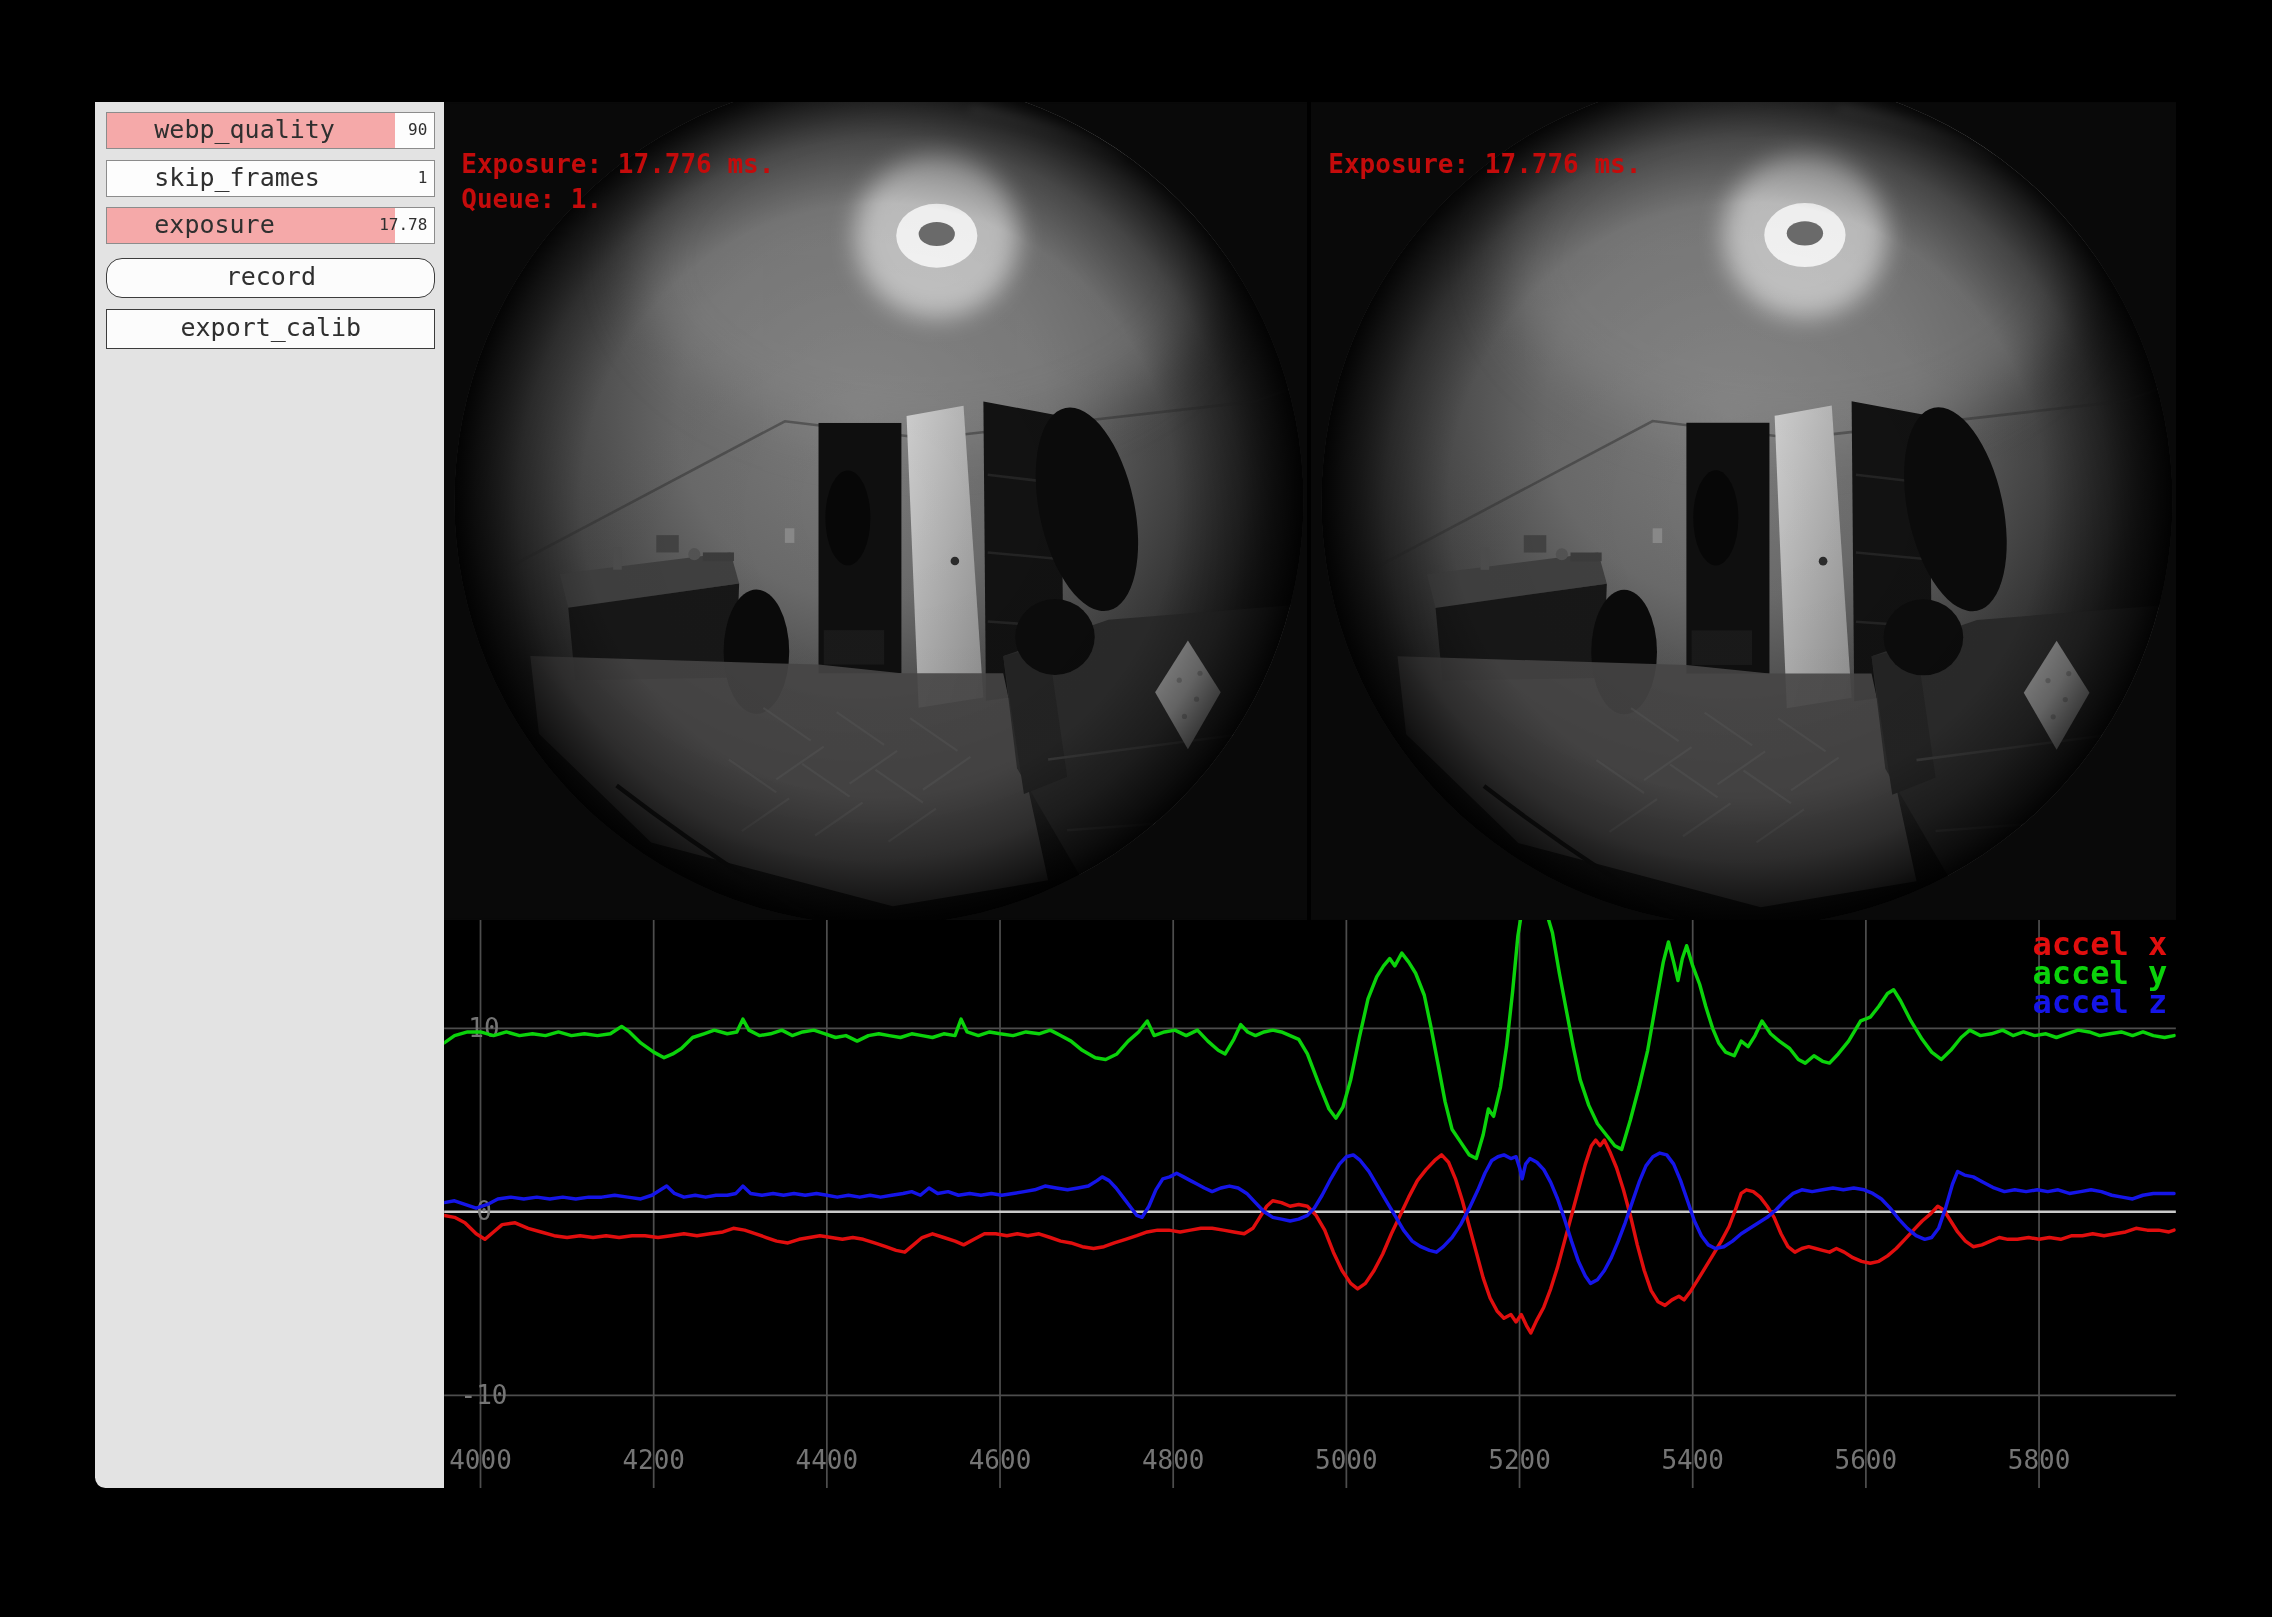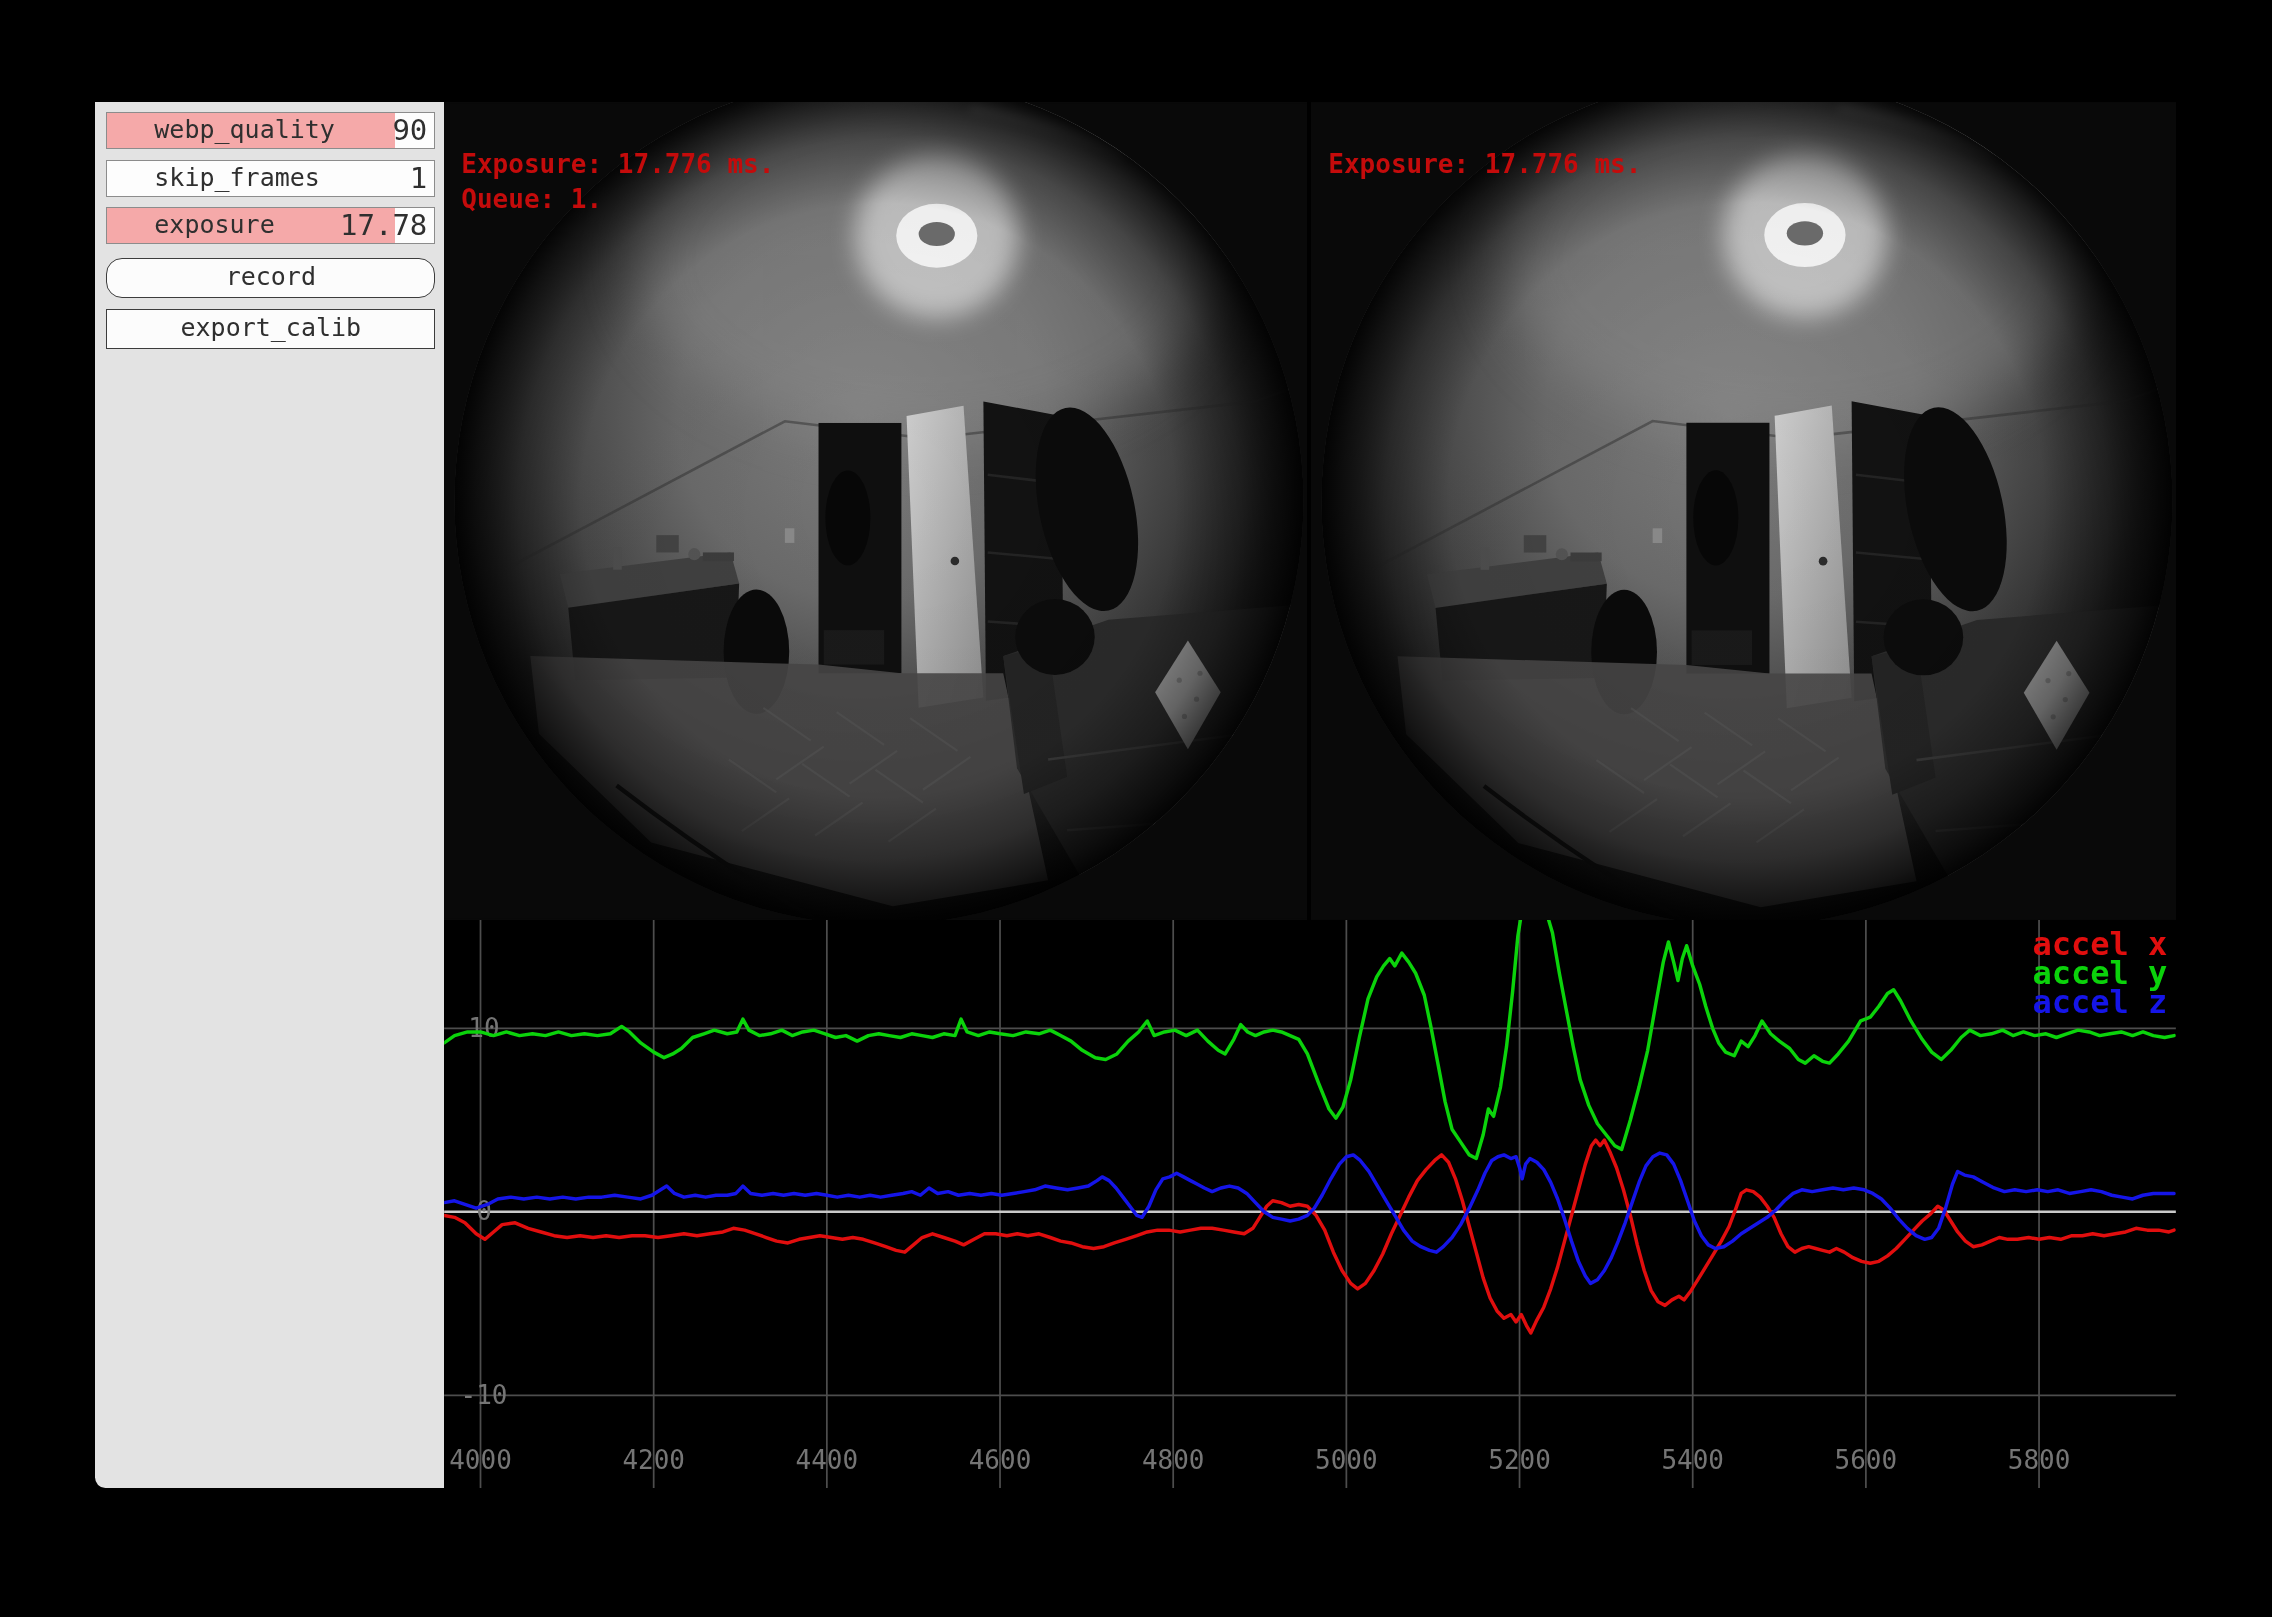--- a/index.html
+++ b/index.html
@@ -18,21 +18,21 @@
   #btn-min{left:146px;background:#f5bf4f;}
   #btn-zoom{left:179px;background:#61c454;}
   
   #sidebar{position:absolute;left:0;top:36px;width:349px;height:1386px;background:#e3e3e3;}
   .field{position:relative;margin:10.4px 8.7px 0 11.3px;height:37px;background:#fdfdfd;
          border:1.7px solid #8c8c8c;box-sizing:border-box;}
   .field-fill{position:absolute;left:0;top:0;height:100%;background:#f5a9a9;}
   .field-label{position:absolute;left:7px;top:0;height:16px;line-height:34px;
                font-size:25px;color:#2f2f2f;margin-left:40px;}
   .field-value{position:absolute;right:7px;top:0;height:34px;line-height:34px;
-               font-size:29px;color:#2f2f2f;}
+               font-size:16px;color:#2f2f2f;}
   .side-btn{position:relative;margin:10.4px 8.7px 0 11.3px;height:40px;background:#fcfcfc;
             border:1.7px solid #3c3c3c;box-sizing:border-box;text-align:center;
             line-height:36px;font-size:25px;color:#2f2f2f;}
   #btn-record{margin-top:14px;border-radius:16px;}
   
   .cam{position:absolute;top:36px;height:818px;background:#090909;overflow:hidden;}
   #cam-left{left:349px;width:863px;}
   #cam-right{left:1216px;width:865px;}
   .cam svg{position:absolute;left:0;top:0;}
   .cam-overlay{position:absolute;left:17.3px;top:10.4px;color:#c40b0b;font-size:26px;

